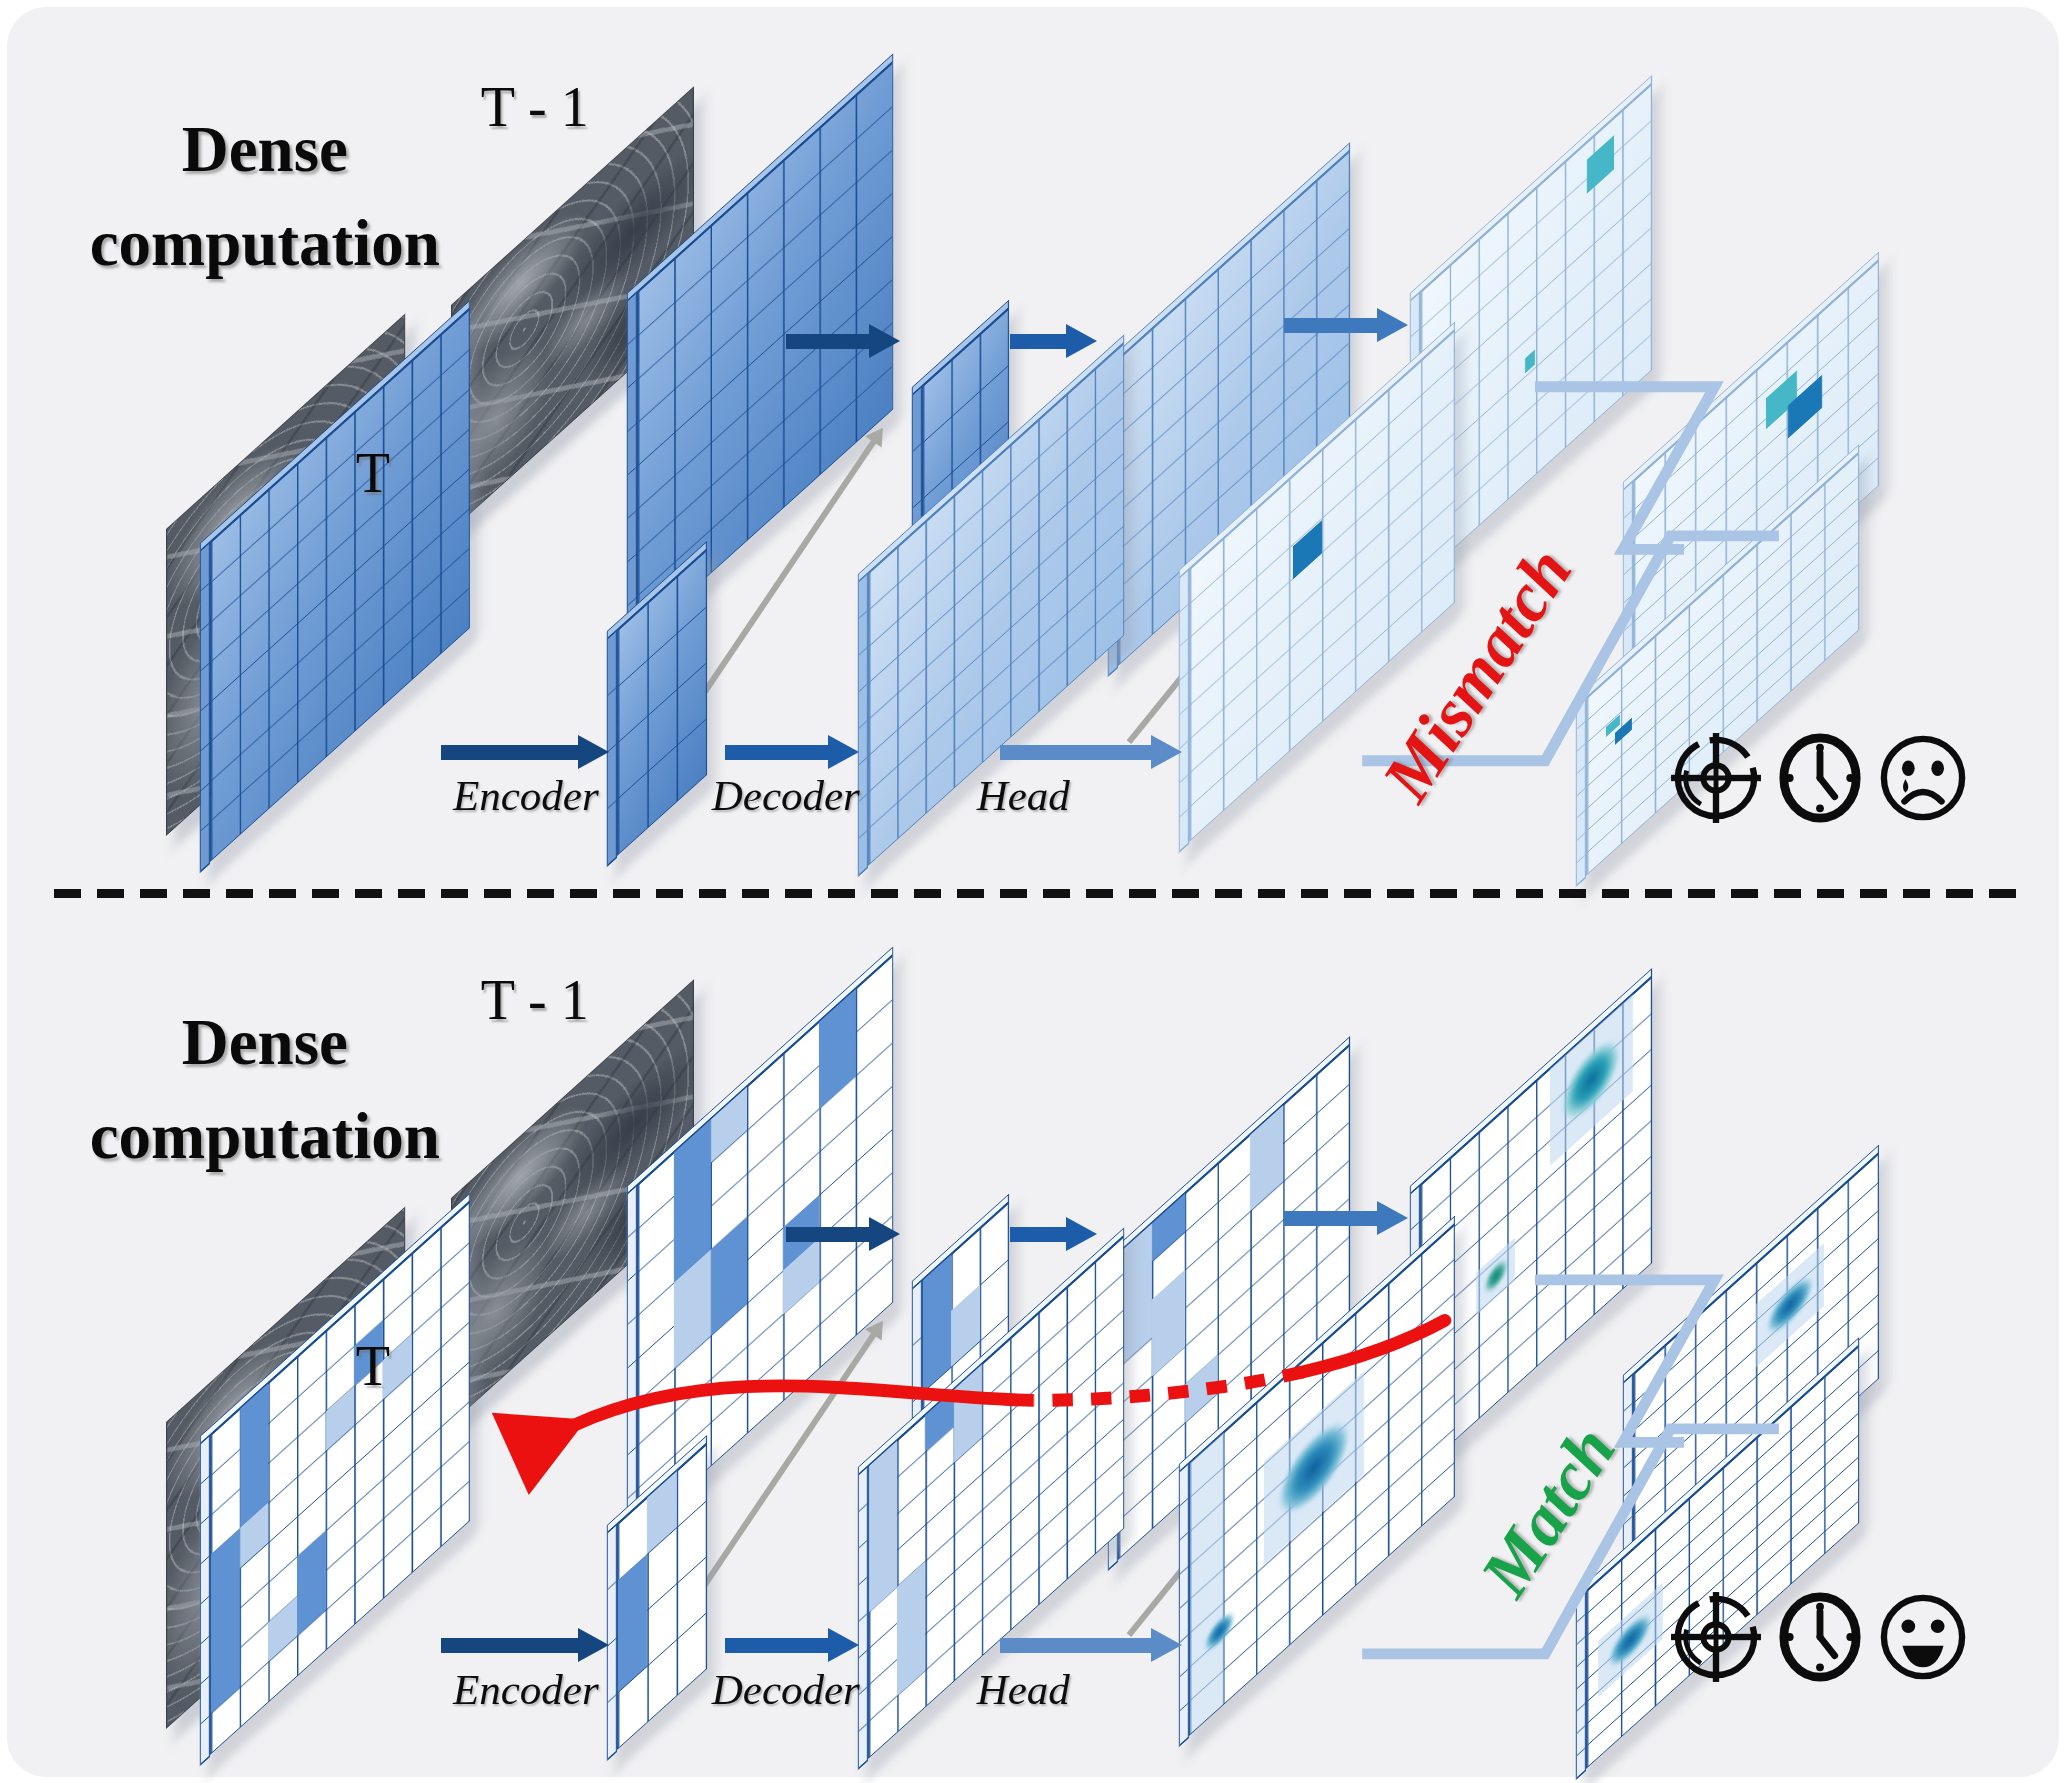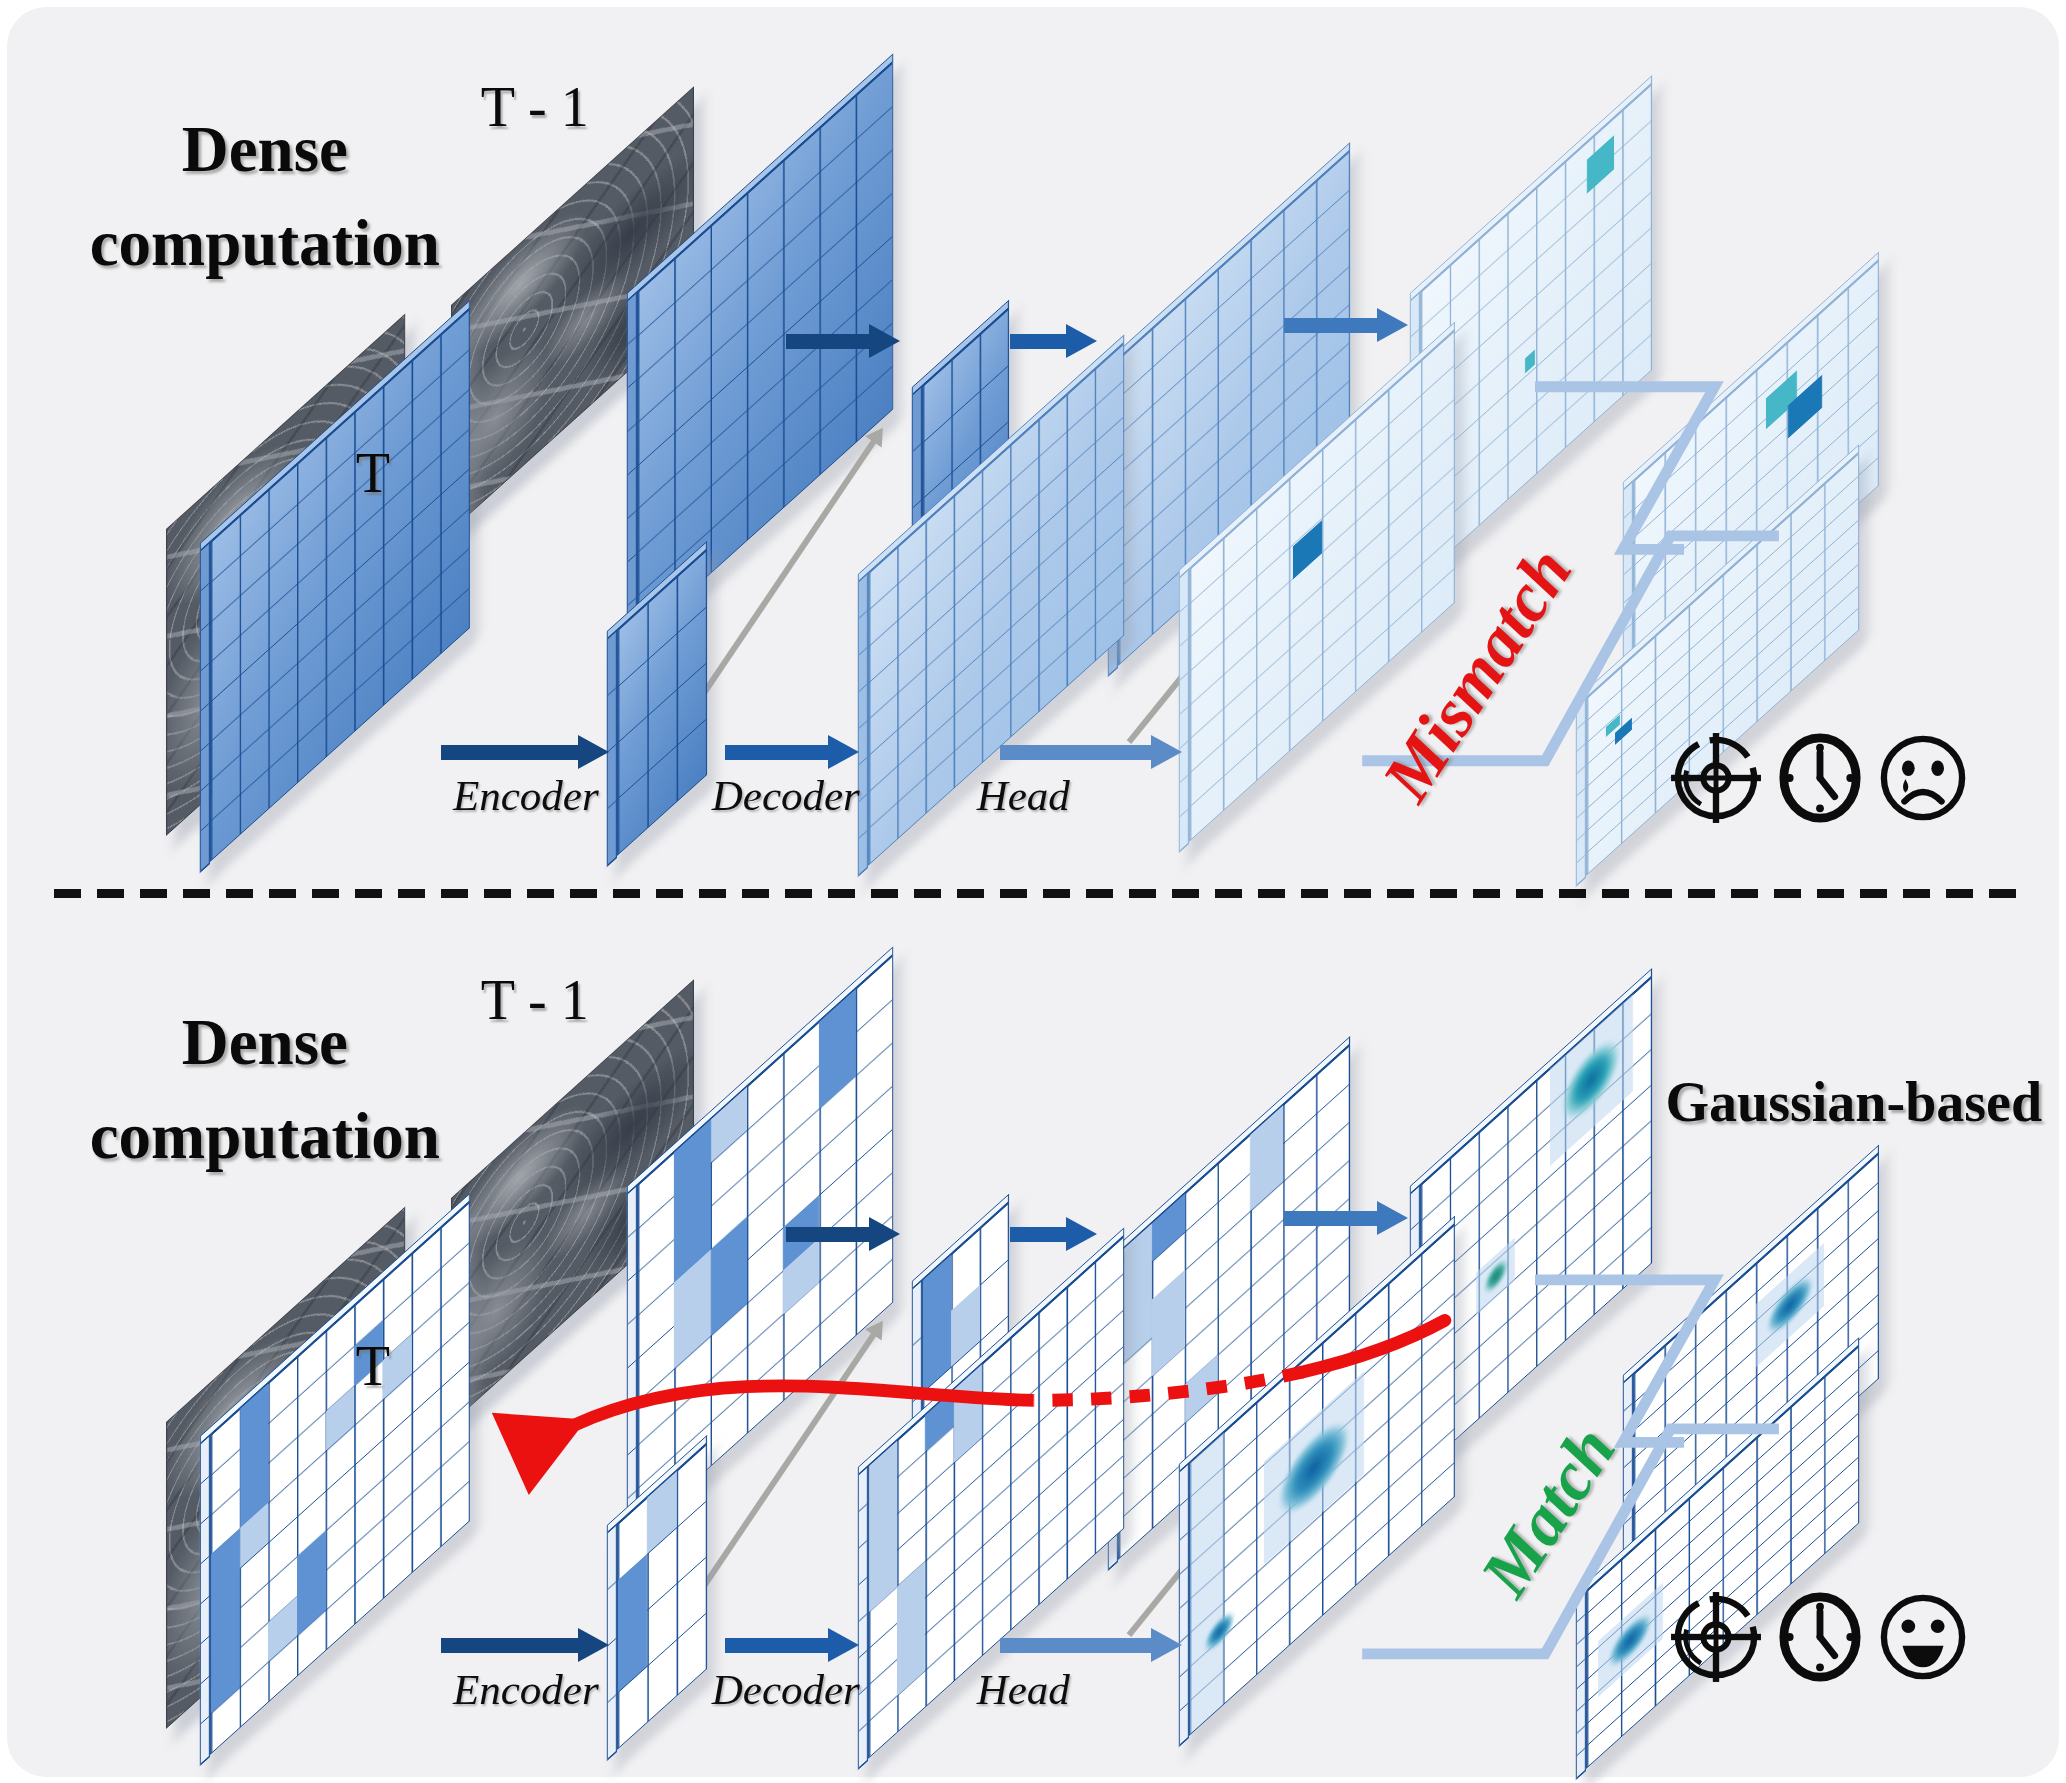--- a/index.html
+++ b/index.html
@@ -286,21 +286,20 @@
 
     <div class="title" style="left:41px;top:988px;width:434px;">
       <span>Dense</span><br>
       <span>computation</span>
     </div>
     <div class="flabel" style="left:474px;top:961px;">T - 1</div>
     <div class="flabel" style="left:349px;top:1327px;">T</div>
     <div class="stage" style="left:407px;top:1658px;width:224px;">Encoder</div>
     <div class="stage" style="left:667px;top:1658px;width:224px;">Decoder</div>
     <div class="stage" style="left:942px;top:1658px;width:149px;">Head</div>
-    <div class="otype" style="left:1647px;top:1063px;width:400px;">Gaussian-based</div>
     <div class="verdict green" style="left:1338px;top:1464px;">Match</div>
 
     <svg class="icon" style="left:1662px;top:1579px;" viewBox="0 0 138 150" width="94" height="102">
           <use href="#i-target"></use>
         </svg>
     <svg class="icon" style="left:1766px;top:1579px;" viewBox="0 0 138 150" width="94" height="102">
           <use href="#i-clock"></use>
         </svg>
     <svg class="icon" style="left:1869px;top:1579px;" viewBox="0 0 138 150" width="94" height="102">
           <use href="#i-happy"></use>

